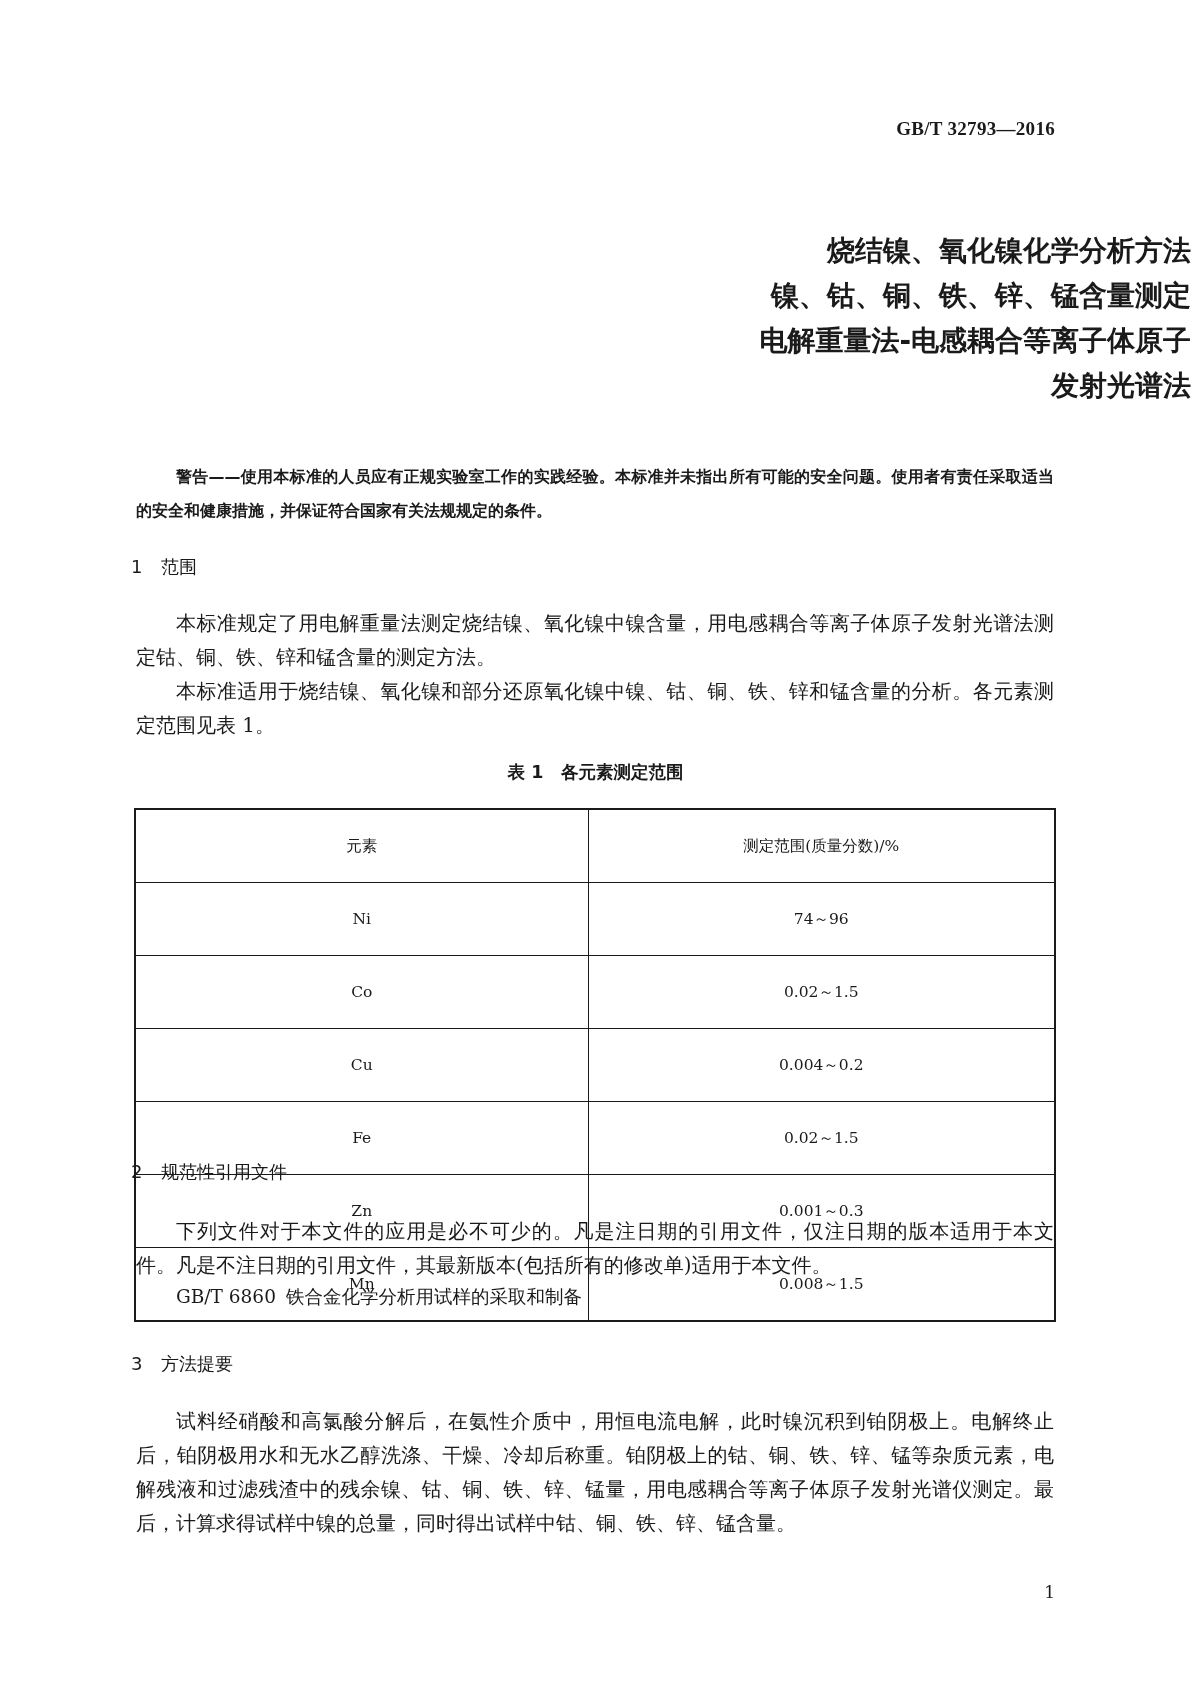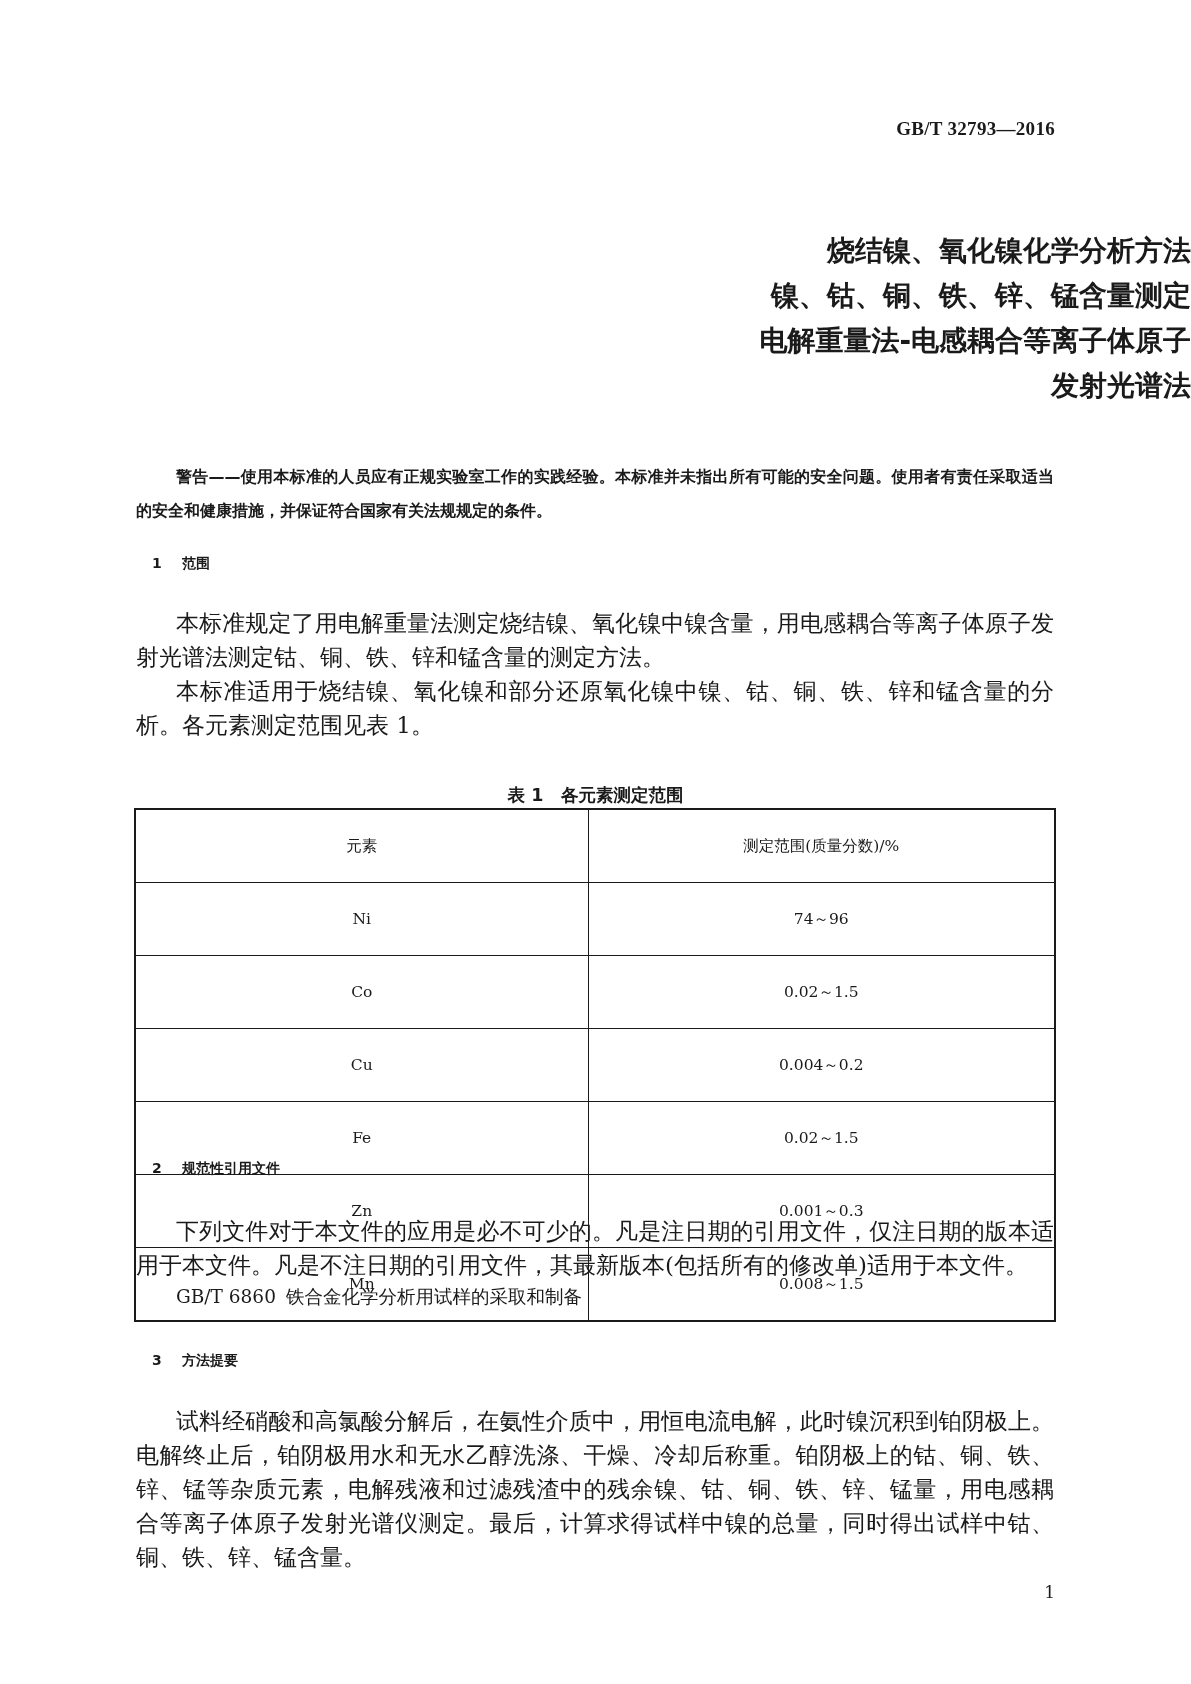--- a/index.html
+++ b/index.html
@@ -19,34 +19,34 @@
     font-family: "DejaVu Sans", "Liberation Sans", sans-serif;
     font-size: 28px; font-weight: bold; line-height: 45px;
   }
   .warning {
     position: absolute; top: 460px; left: 136px; width: 918px;
     font-size: 16px; line-height: 34px; font-weight: bold;
     font-family: "DejaVu Sans", "Liberation Sans", sans-serif;
     text-indent: 40px; text-align: justify;
   }
   .heading {
-    position: absolute; left: 152px;
+    position: absolute; left: 131px;
     font-family: "DejaVu Sans", "Liberation Sans", sans-serif;
-    font-size: 14px; font-weight: bold;
+    font-size: 18px; font-weight: normal;
   }
   .heading .num { display: inline-block; width: 30px; }
   .para {
     position: absolute; left: 136px; width: 918px;
-    font-size: 23px; line-height: 34px; text-align: justify;
+    font-size: 20px; line-height: 34px; text-align: justify;
     text-indent: 40px;
   }
   .table-caption {
     position: absolute; top: 760px; left: 0; width: 1191px; text-align: center;
     font-family: "DejaVu Sans", "Liberation Sans", sans-serif;
-    font-size: 17.5px; font-weight: bold; margin-top: 23px;
+    font-size: 17.5px; font-weight: bold;
   }
   table.ranges {
     position: absolute; top: 808px; left: 134px; width: 922px;
     border-collapse: collapse;
     border: 2px solid #1a1a1a;
     font-size: 15.5px;
   }
   table.ranges th, table.ranges td {
     border: 1px solid #1a1a1a; height: 40px; padding: 16px;
     text-align: center; font-weight: normal;

